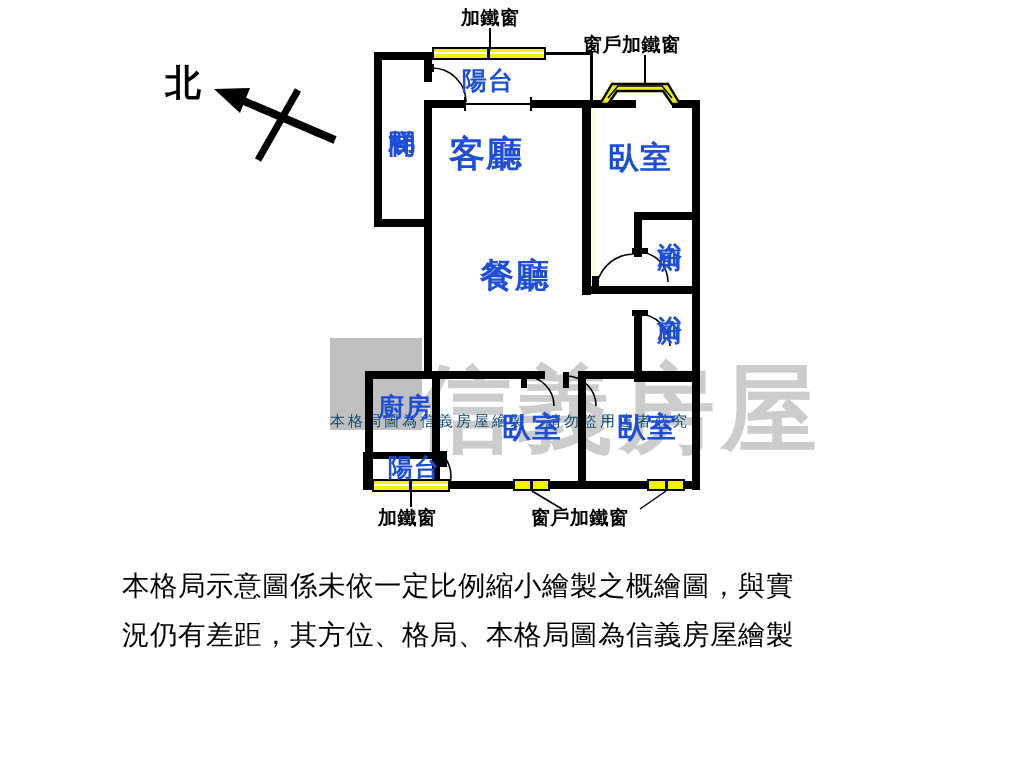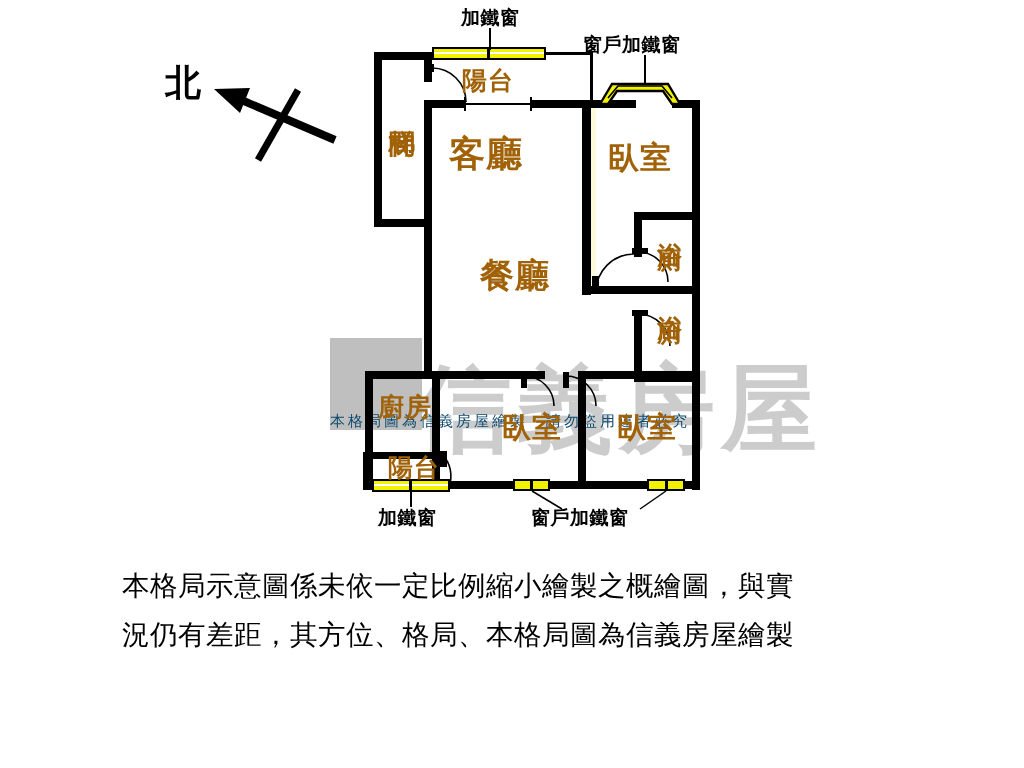--- a/index.html
+++ b/index.html
@@ -19,21 +19,21 @@
   .thinwall{position:absolute;background:#000;}
 
   
   .tint{position:absolute;background:#fcfbd8;}
 
   
   .rlabel{
     position:absolute;
     font-family:"DejaVu Serif","Liberation Serif",serif;
     font-weight:700;
-    color:#a16207;
+    color:#1d4ed8;
     white-space:nowrap;
     line-height:1.02;
     text-align:center;
     letter-spacing:1px;
   }
   .rlabel.vert{
     writing-mode:vertical-rl;
     text-orientation:upright;
     letter-spacing:2px;
     line-height:1.0;

